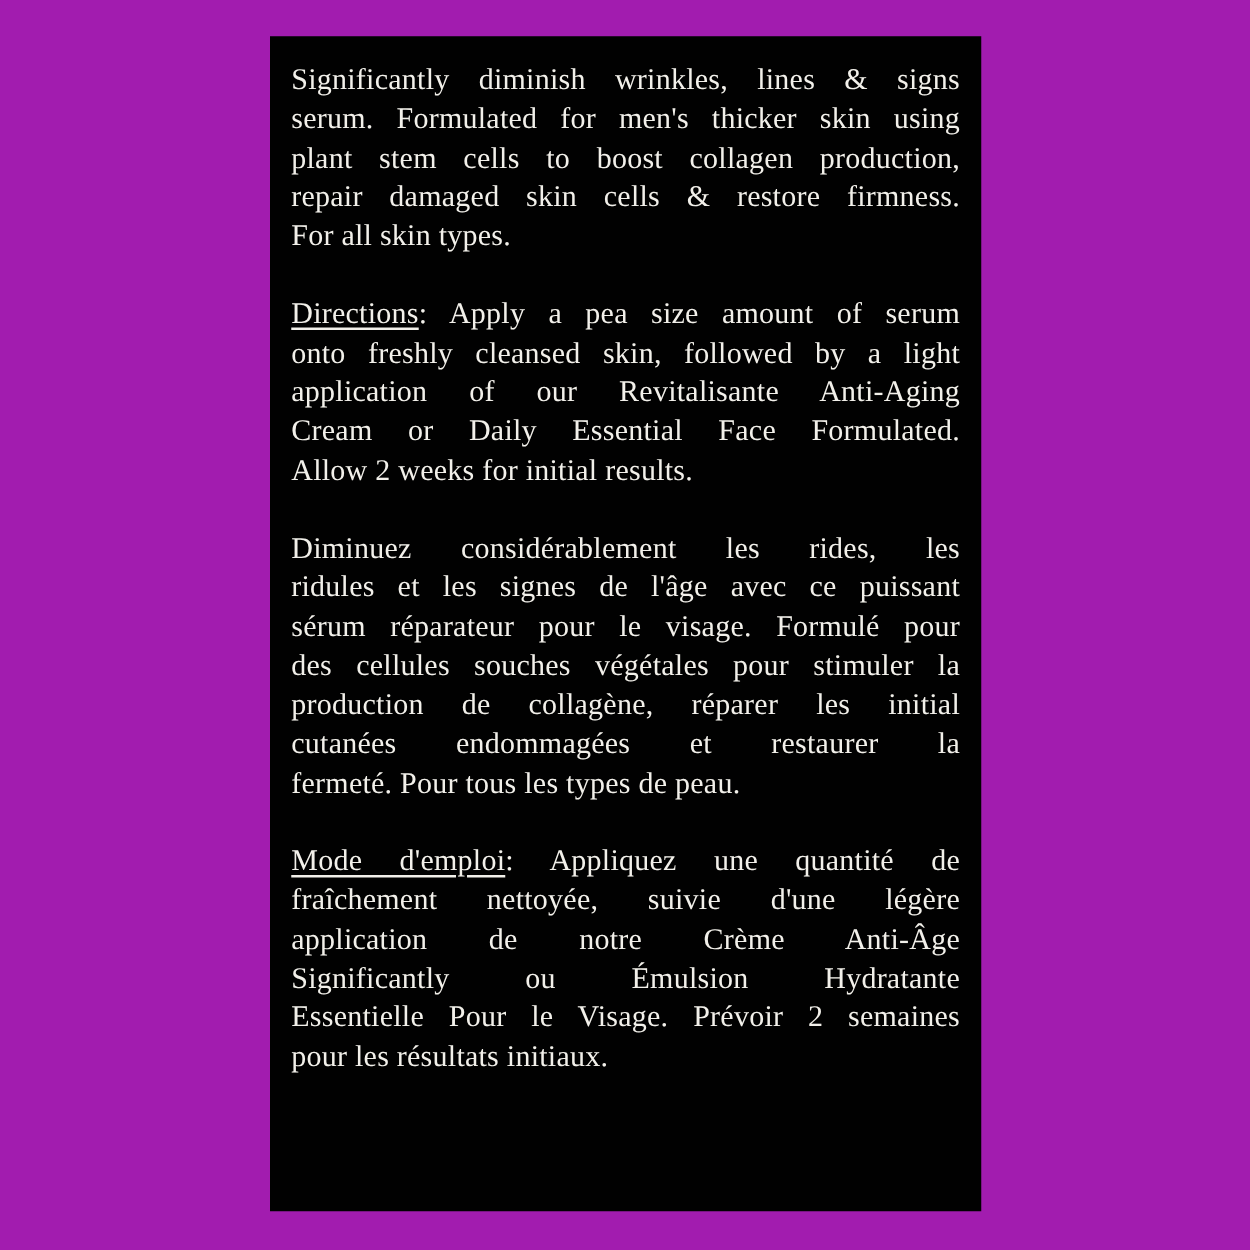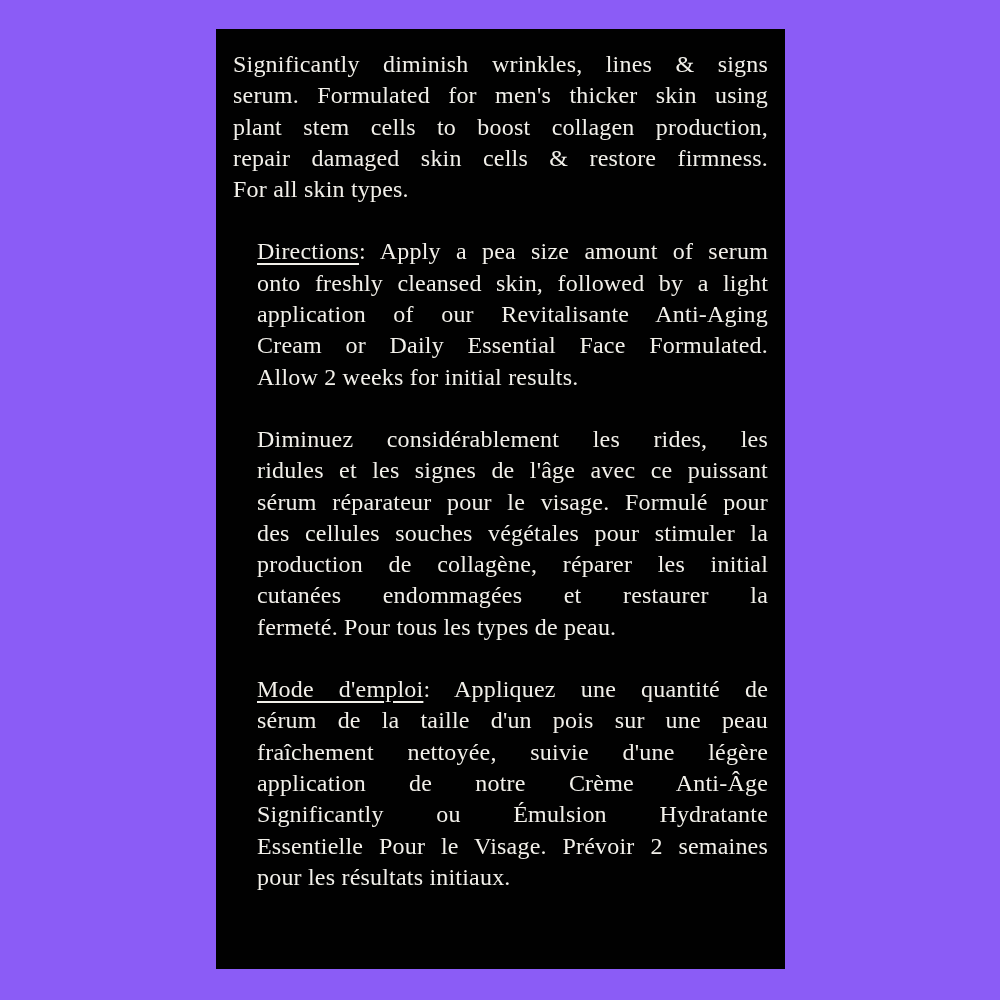--- a/index.html
+++ b/index.html
@@ -26,40 +26,39 @@
     padding: 20px 17px 12px 17px;
     background: #010101;
     color: #f2f0ea;
     font-family: "Liberation Serif", "DejaVu Serif", serif;
     font-size: 24px;
     line-height: 31.3px;
     letter-spacing: 0.2px;
   }
   .para + .para {
     margin-top: 31px;
-    margin-left: 24px;
   }
   .line {
     text-align: justify;
     text-align-last: justify;
     white-space: normal;
   }
   .line.final {
     text-align-last: left;
   }
   .u {
     text-decoration: underline;
     text-underline-offset: 4px;
     text-decoration-thickness: 1.5px;
   }
 </style>
 </head>
 <body>
 
-<div class="page" style="background: #8b5cf6;">
+<div class="page" style="background: #a21caf;">
   <div class="label-panel" style="background: rgb(1, 1, 1); color: rgb(242, 240, 234);">
 
   <div class="para">
         <div class="line">Significantly diminish wrinkles, lines &amp; signs</div>
         <div class="line">serum. Formulated for men's thicker skin using</div>
         <div class="line">plant stem cells to boost collagen production,</div>
         <div class="line">repair damaged skin cells &amp; restore firmness.</div>
         <div class="line final">For all skin types.</div>
       </div>
       <div class="para">
@@ -73,21 +72,20 @@
         <div class="line">Diminuez considérablement les rides, les</div>
         <div class="line">ridules et les signes de l'âge avec ce puissant</div>
         <div class="line">sérum réparateur pour le visage. Formulé pour</div>
         <div class="line">des cellules souches végétales pour stimuler la</div>
         <div class="line">production de collagène, réparer les initial</div>
         <div class="line">cutanées endommagées et restaurer la</div>
         <div class="line final">fermeté. Pour tous les types de peau.</div>
       </div>
       <div class="para">
         <div class="line"><span class="u">Mode d'emploi</span>: Appliquez une quantité de</div>
-        <div class="line">sérum de la taille d'un pois sur une peau</div>
         <div class="line">fraîchement nettoyée, suivie d'une légère</div>
         <div class="line">application de notre Crème Anti-Âge</div>
         <div class="line">Significantly ou Émulsion Hydratante</div>
         <div class="line">Essentielle Pour le Visage. Prévoir 2 semaines</div>
         <div class="line final">pour les résultats initiaux.</div>
       </div>
     </div>
 </div>
 
 </body></html>

